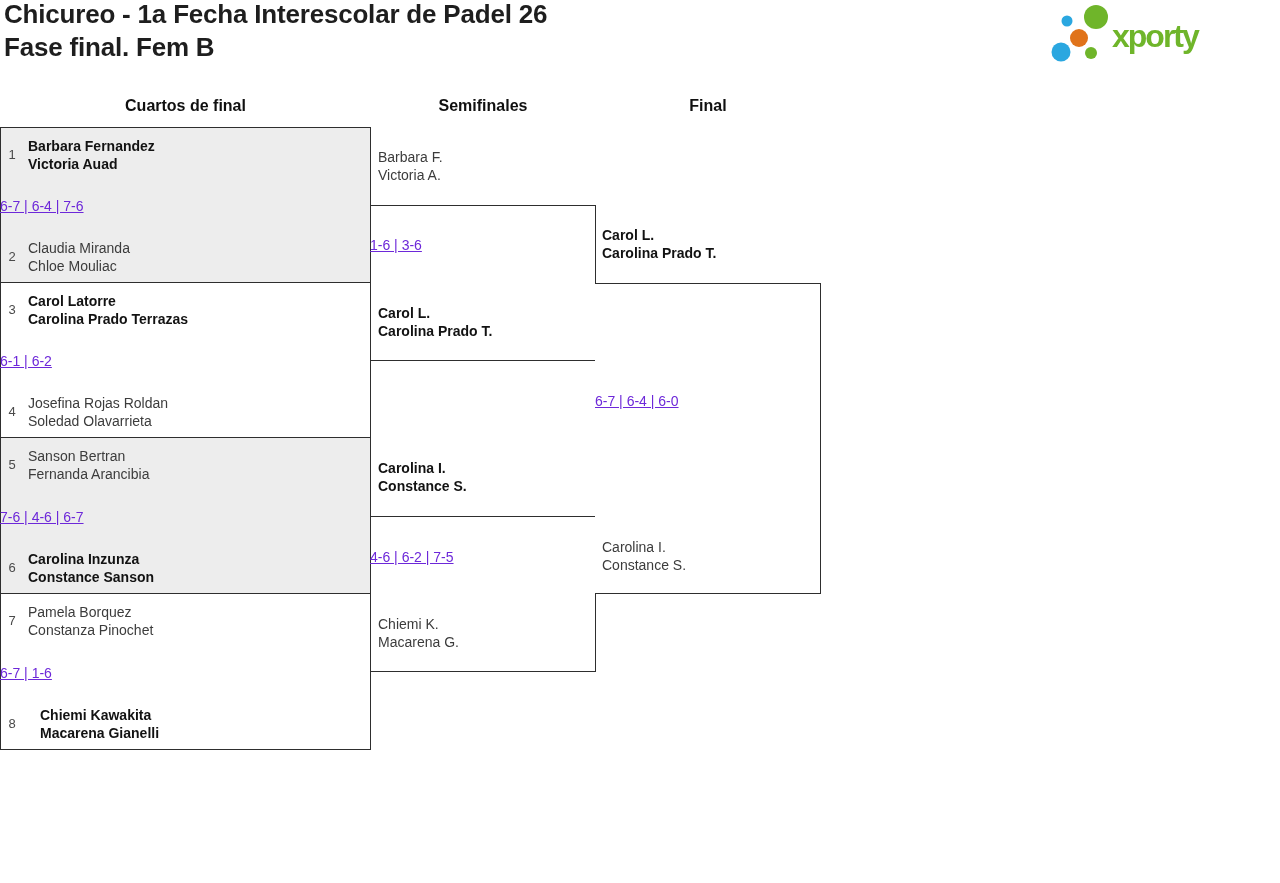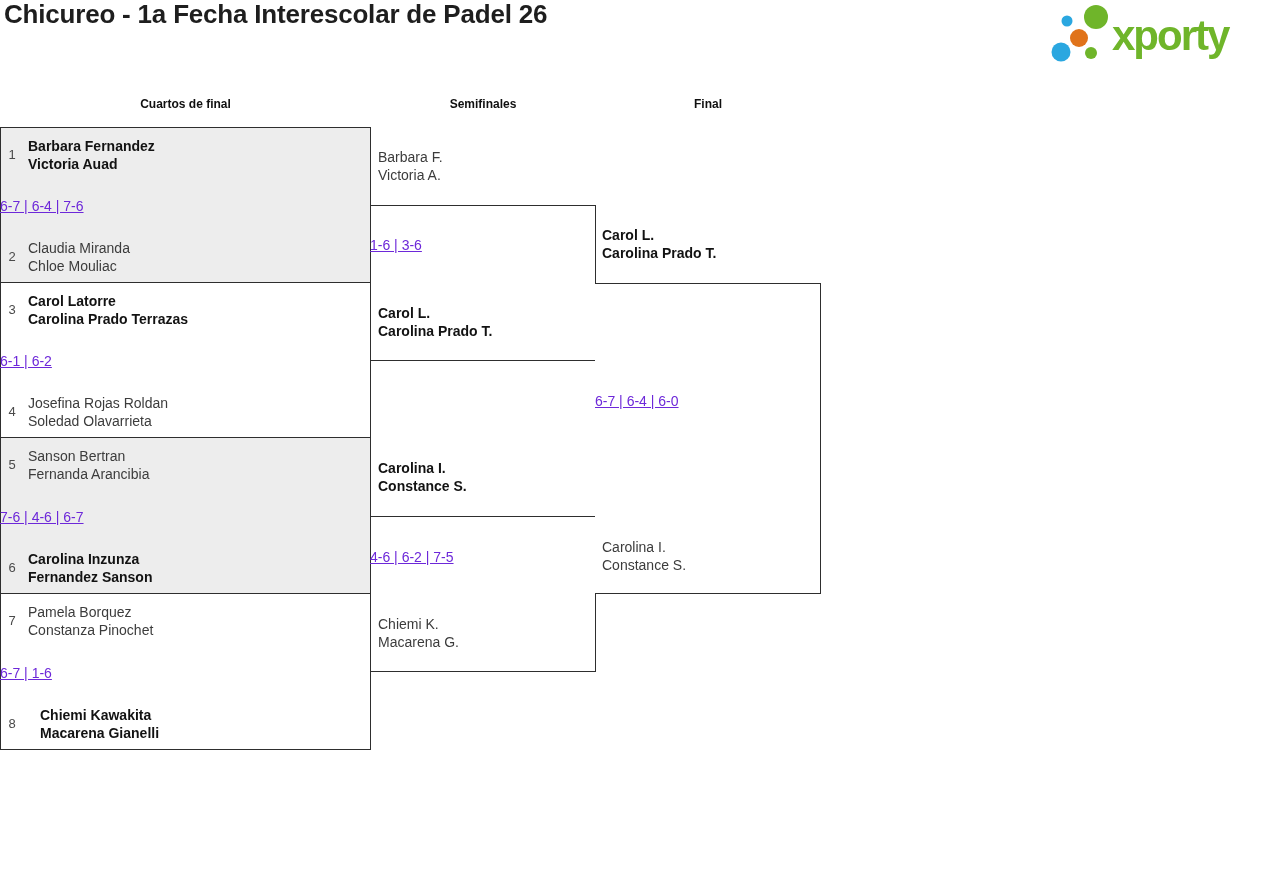--- a/index.html
+++ b/index.html
@@ -10,21 +10,21 @@
     -webkit-font-smoothing:antialiased;
   }
   .abs { position:absolute; }
   .page-title {
     left:4px; top:-2px;
     font-size:26px; line-height:33px; font-weight:700;
     color:#1e1e1e; letter-spacing:-0.2px;
   }
   .col-header {
     top:97px; text-align:center;
-    font-size:12px; font-weight:700; color:#101010;
+    font-size:16px; font-weight:700; color:#101010;
   }
   .box {
     box-sizing:border-box;
     border:1px solid #2e2e2e;
     background:#ffffff;
   }
   .box.gray { background:#ededed; }
   .box.no-left { border-left:none; }
   .seed {
     width:20px; text-align:center;
@@ -33,29 +33,30 @@
   .team {
     font-size:14px; line-height:18px; color:#3c3c3c;
   }
   .team.winner { font-weight:700; color:#121212; }
   .score {
     text-align:left;
     font-size:14px; line-height:18px; color:#6d28d9;text-decoration:underline;
   }
   .logo-text {
     left:1112px; top:11px;
-    font-size:42px; line-height:50px; font-weight:700;
+    font-size:32px; line-height:50px; font-weight:700;
     letter-spacing:-2px; color:#6fb52a;
   }
 </style>
 </head>
 <body>
 
 <div class="abs page-title">
   <div>Chicureo - 1a Fecha Interescolar de Padel 26</div>
+  <div>Fase final. Fem B</div>
 </div>
 
 <svg class="abs" style="left:1048px;top:2px" width="66" height="62" viewBox="0 0 66 62">
   <circle cx="48" cy="15" r="12" fill="#6fb52a"></circle>
   <circle cx="19" cy="19" r="5.5" fill="#2aa7e0"></circle>
   <circle cx="31" cy="36" r="9" fill="#e0731a"></circle>
   <circle cx="13" cy="50" r="9.5" fill="#2aa7e0"></circle>
   <circle cx="43" cy="51" r="6" fill="#6fb52a"></circle>
 </svg>
 <div class="abs logo-text">xporty</div>
@@ -93,21 +94,21 @@
 <div class="abs box gray" style="left:0;top:437px;width:371px;height:157px"></div>
 <div class="abs seed" style="left:2px;top:456px">5</div>
 <div class="abs team" style="left:28px;top:447px">
   <div>Sanson Bertran</div>
   <div>Fernanda Arancibia</div>
 </div>
 <div class="abs score" style="left:0;top:508px;width:363px">7-6 | 4-6 | 6-7</div>
 <div class="abs seed" style="left:2px;top:559px">6</div>
 <div class="abs team winner" style="left:28px;top:550px">
   <div>Carolina Inzunza</div>
-  <div>Fernandez Sanson</div>
+  <div>Constance Sanson</div>
 </div>
 
 <div class="abs box" style="left:0;top:593px;width:371px;height:157px"></div>
 <div class="abs seed" style="left:2px;top:612px">7</div>
 <div class="abs team" style="left:28px;top:603px">
   <div>Pamela Borquez</div>
   <div>Constanza Pinochet</div>
 </div>
 <div class="abs score" style="left:0;top:664px;width:334px">6-7 | 1-6</div>
 <div class="abs seed" style="left:2px;top:715px">8</div>

